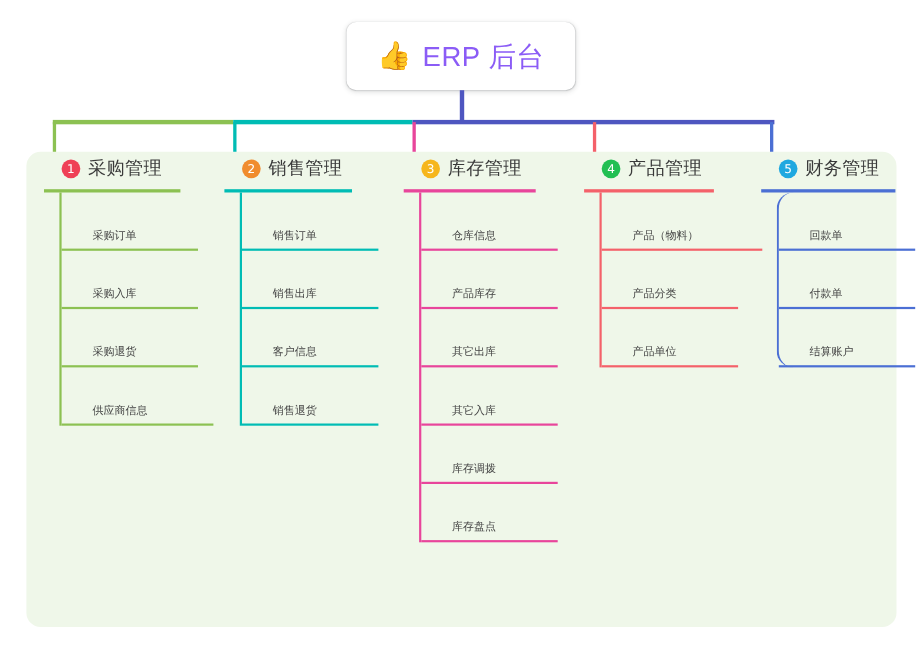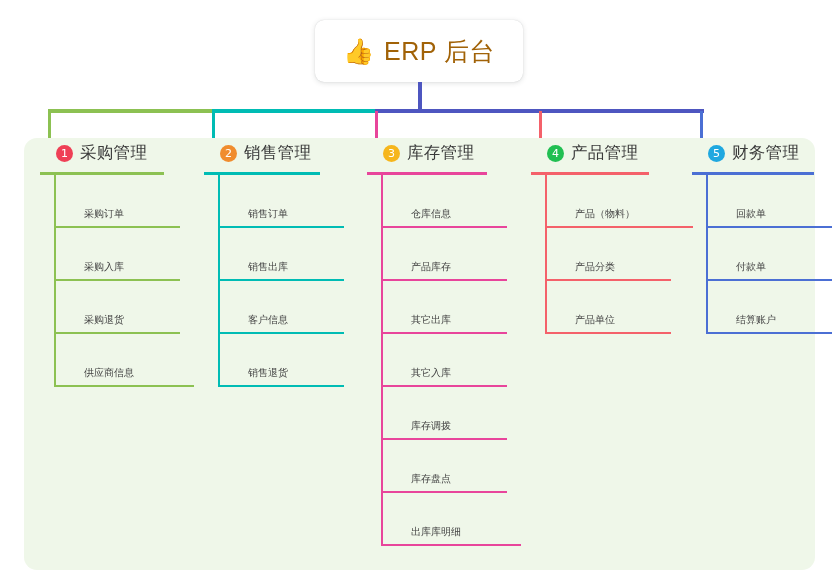--- a/index.html
+++ b/index.html
@@ -33,21 +33,21 @@
     box-sizing: border-box;
   }
   #root-card .thumb {
     font-size: 25px;
     line-height: 1;
     color: #f2b23e;
   }
   #root-card .root-title {
     font-size: 25px;
     letter-spacing: .5px;
-    color: #a16207;
+    color: #8b5cf6;
     white-space: nowrap;
   }
 
   
   .trunk {
     position: absolute;
     left: 418px;
     top: 82px;
     width: 4px;
     height: 29px;
@@ -230,24 +230,20 @@
           <div class="leaf-rule" style="width: 124px; background: rgb(232, 69, 155);"></div>
         </div>
         <div class="leaf">
           <span class="leaf-label">库存调拨</span>
           <div class="leaf-rule" style="width: 124px; background: rgb(232, 69, 155);"></div>
         </div>
         <div class="leaf">
           <span class="leaf-label">库存盘点</span>
           <div class="leaf-rule" style="width: 124px; background: rgb(232, 69, 155);"></div>
         </div>
-        <div class="leaf">
-          <span class="leaf-label">出库库明细</span>
-          <div class="leaf-rule" style="width: 138px; background: rgb(232, 69, 155);"></div>
-        </div>
       </div>
     </div>
     <div class="column" style="left: 507px;">
       <div class="col-head">
         <span class="badge" style="background: rgb(33, 191, 82);">4</span>
         <span class="col-title">产品管理</span>
       </div>
       <div class="head-rule" style="width: 118px; background: rgb(244, 97, 106);"></div>
       <div class="branch" style="border-left-color: rgb(244, 97, 106); text-align: center;">
         <div class="leaf">
@@ -263,21 +259,21 @@
           <div class="leaf-rule" style="width: 124px; background: rgb(244, 97, 106);"></div>
         </div>
       </div>
     </div>
     <div class="column" style="left: 668px;">
       <div class="col-head">
         <span class="badge" style="background: rgb(31, 168, 224);">5</span>
         <span class="col-title">财务管理</span>
       </div>
       <div class="head-rule" style="width: 122px; background: rgb(75, 111, 212);"></div>
-      <div class="branch" style="border-left-color: rgb(75, 111, 212);">
+      <div class="branch" style="border-left-color: rgb(75, 111, 212); border-radius: 15px;">
         <div class="leaf">
           <span class="leaf-label">回款单</span>
           <div class="leaf-rule" style="width: 124px; background: rgb(75, 111, 212);"></div>
         </div>
         <div class="leaf">
           <span class="leaf-label">付款单</span>
           <div class="leaf-rule" style="width: 124px; background: rgb(75, 111, 212);"></div>
         </div>
         <div class="leaf">
           <span class="leaf-label">结算账户</span>

